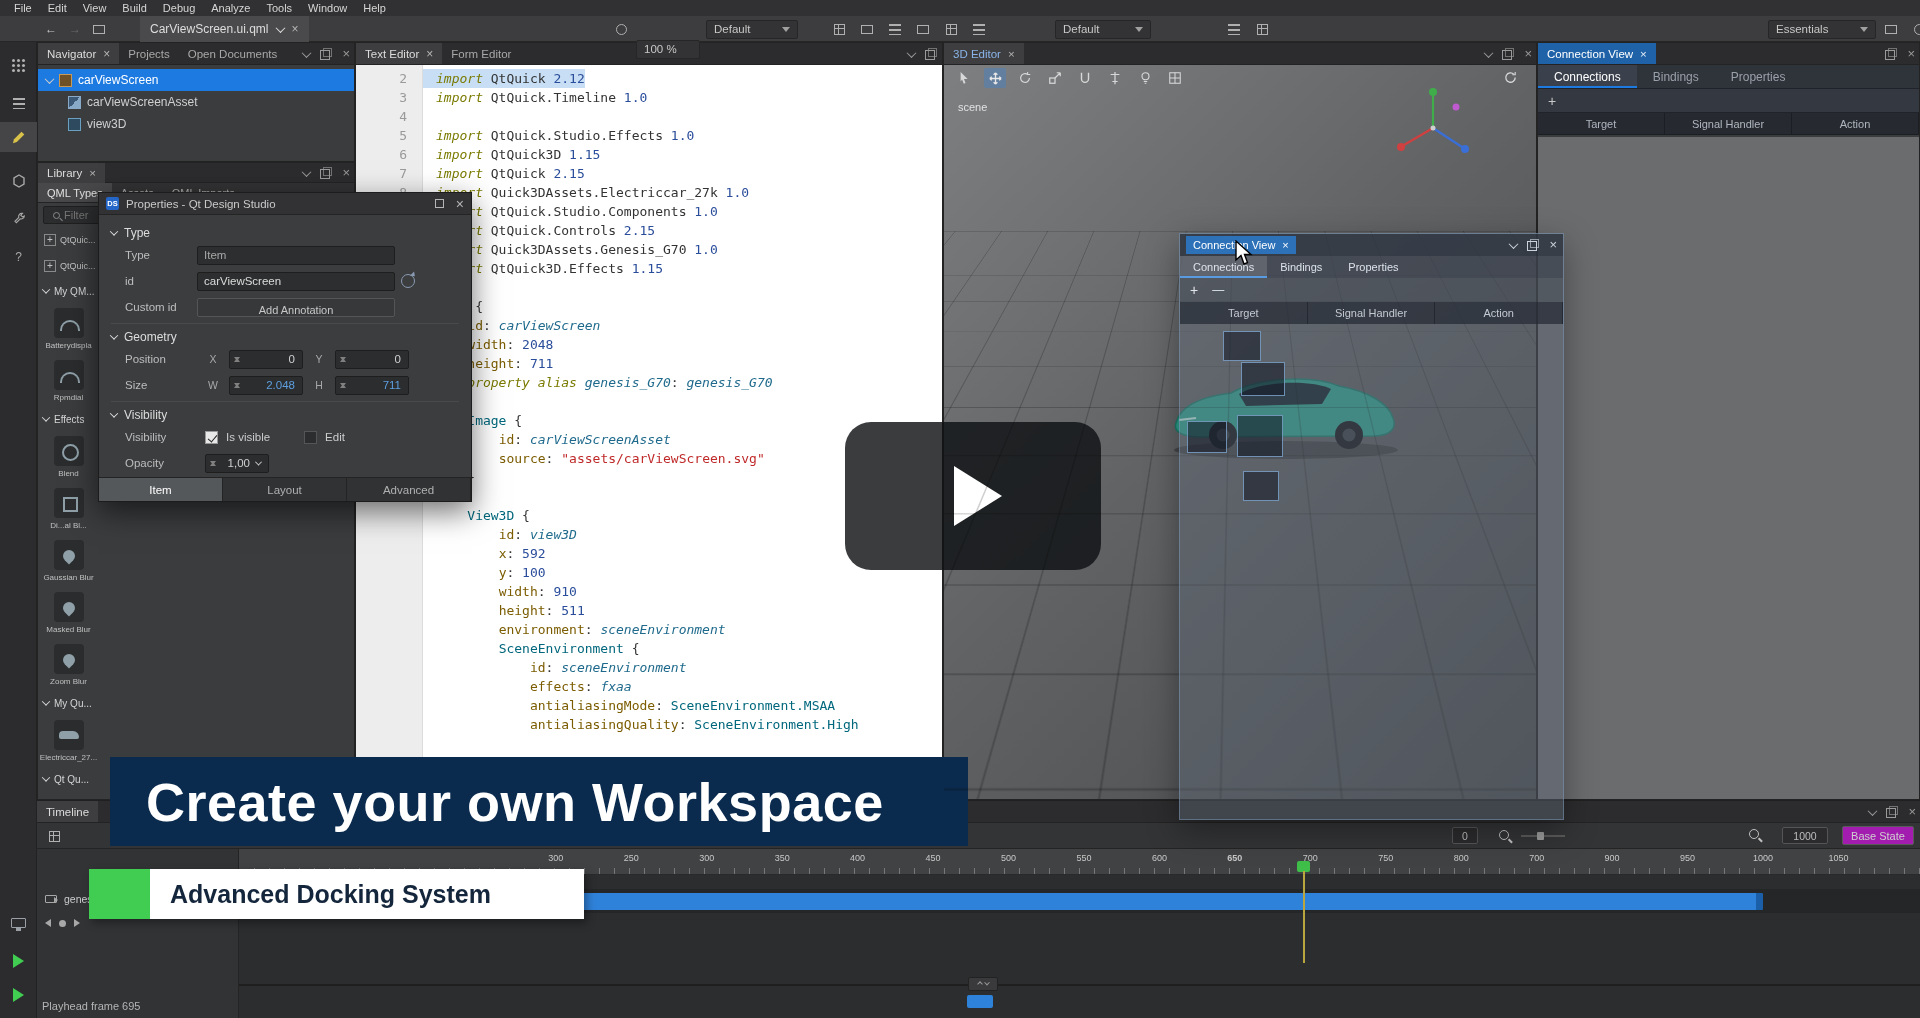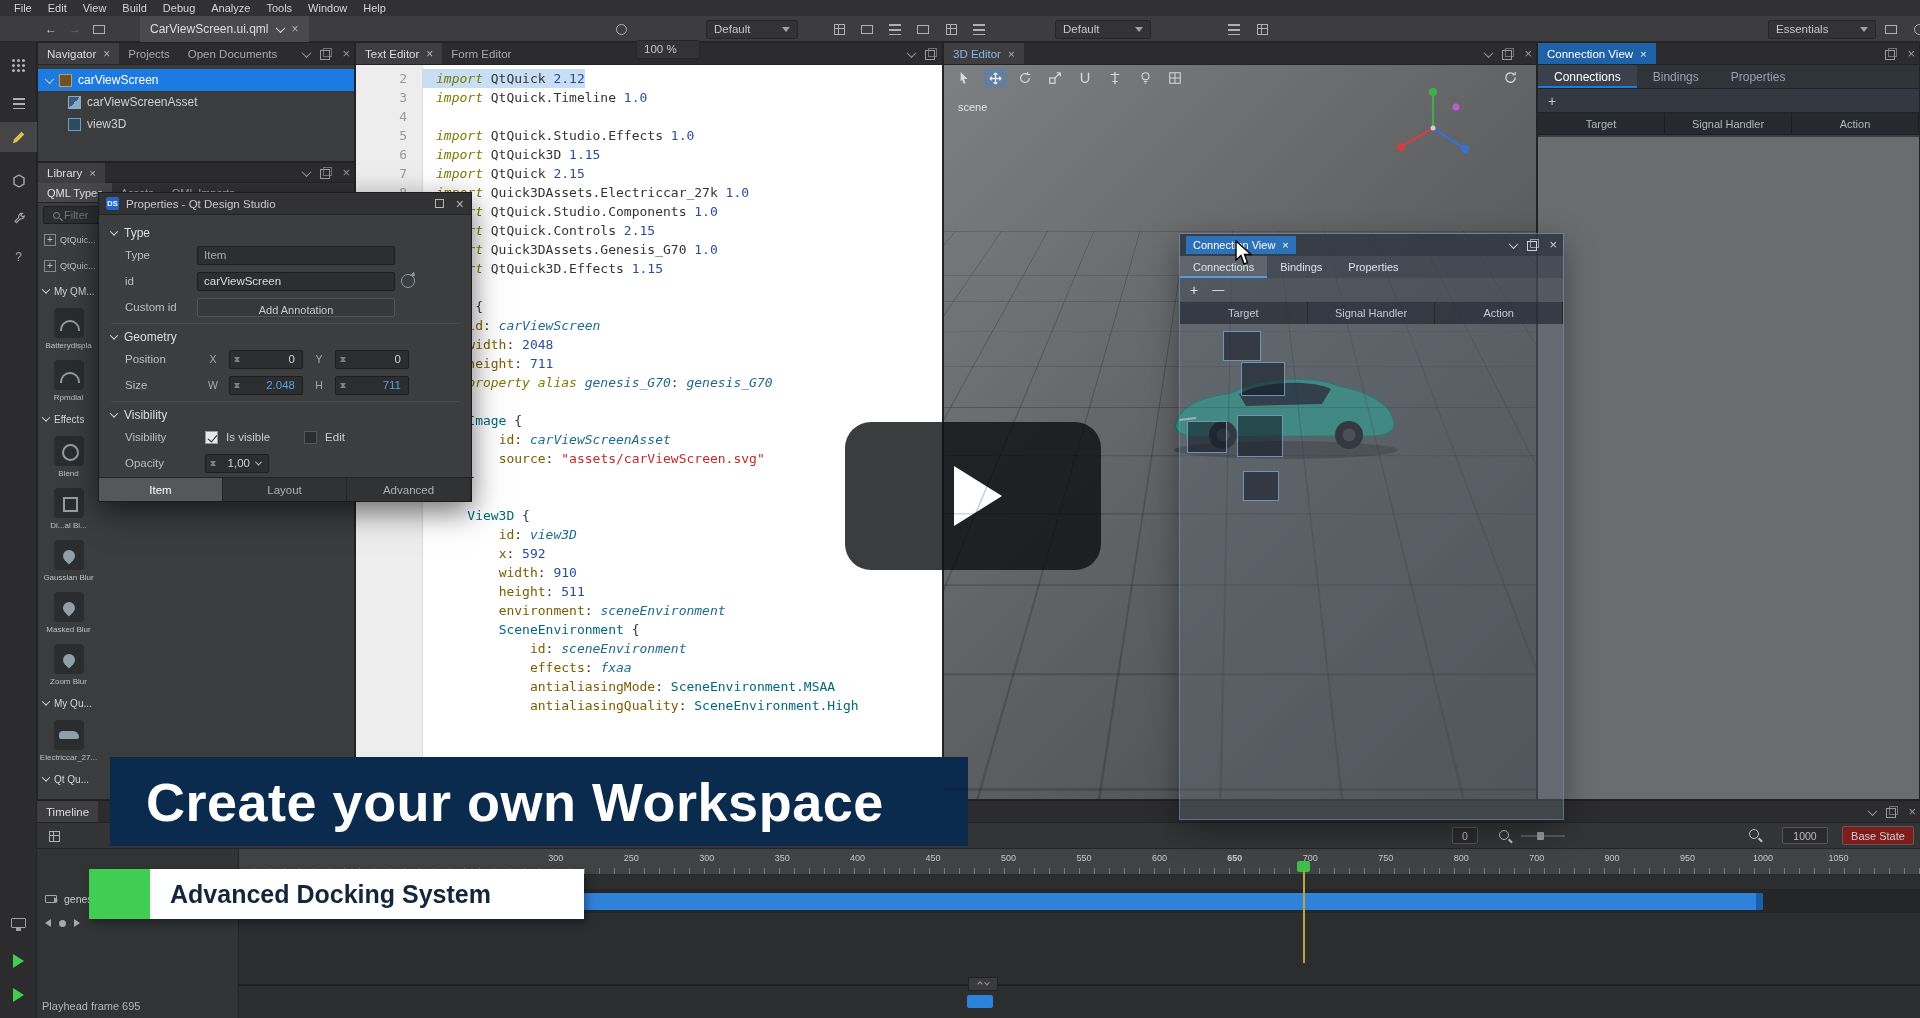--- a/index.html
+++ b/index.html
@@ -181,21 +181,21 @@
   .pdivider { height:1px; background:#4a4a4c; margin:4px 0 6px 0; }
   .pw-tabs { position:absolute; left:0; right:0; bottom:0; height:24px; display:flex; background:#303234; border-top:1px solid #242424; }
   .pw-tab { flex:1; display:flex; align-items:center; justify-content:center; font-size:11.5px; color:#b0b0b0; border-right:1px solid #242424; }
   .pw-tab.t-active { background:#55585a; color:#fff; }
 
   
   .tl { position:absolute; left:37px; top:800px; width:1883px; height:218px; background:#2b2d2e; border-top:1px solid #202020; }
   .tl-toolbar { position:absolute; left:0; top:22px; width:100%; height:26px; background:#333436; border-bottom:1px solid #242424; }
   .tl-field { position:absolute; height:17px; background:#2b2b2d; border:1px solid #555; border-radius:2px;
               color:#bdbdbd; font-size:10.5px; display:flex; align-items:center; justify-content:center; }
-  .tl-btn { position:absolute; height:19px; background:#7f1d1d; border:1px solid #5a5a5a; border-radius:2px;
+  .tl-btn { position:absolute; height:19px; background:#a21caf; border:1px solid #5a5a5a; border-radius:2px;
             color:#cfcfcf; font-size:11px; display:flex; align-items:center; justify-content:center; }
   .zoomglass { position:relative; width:10px; height:10px; border:1.6px solid #c0c0c0; border-radius:50%; }
   .zoomglass::after { content:''; position:absolute; width:5px; height:1.6px; background:#c0c0c0; transform:rotate(45deg); left:8px; top:9px; }
   .tl-leftcol { position:absolute; left:0; top:48px; width:202px; bottom:0; background:#313335; border-right:1px solid #242424; }
   .tl-ruler { position:absolute; left:202px; top:48px; right:0; height:26px; background:#404244; border-bottom:1px solid #2a2a2a; }
   .tl-ruler::after { content:''; position:absolute; left:15px; right:0; bottom:0; height:6px;
                      background:repeating-linear-gradient(90deg,#b8b8b8 0 1px,transparent 1px 15px); opacity:.45; }
   .rl { position:absolute; top:4px; transform:translateX(-50%); font-size:9px; color:#c8c8c8; }
   .tl-scrub-track { position:absolute; left:202px; right:0; top:88px; height:24px; background:#242628; }
   .tl-scrub-bar { position:absolute; left:21px; top:4px; width:1503px; height:17px; background:#2f82da; border-radius:2px; }
@@ -647,20 +647,24 @@
             <span class="ln"></span>
             <span class="tx"><span class="c-d">    </span><span class="c-t">View3D</span><span class="c-d"> {</span></span>
           </div>
           <div class="cl">
             <span class="ln"></span>
             <span class="tx"><span class="c-d">        </span><span class="c-p">id</span><span class="c-d">: </span><span class="c-i">view3D</span></span>
           </div>
           <div class="cl">
             <span class="ln"></span>
             <span class="tx"><span class="c-d">        </span><span class="c-p">x</span><span class="c-d">: </span><span class="c-num">592</span></span>
+          </div>
+          <div class="cl">
+            <span class="ln"></span>
+            <span class="tx"><span class="c-d">        </span><span class="c-p">y</span><span class="c-d">: </span><span class="c-num">100</span></span>
           </div>
           <div class="cl">
             <span class="ln"></span>
             <span class="tx"><span class="c-d">        </span><span class="c-p">width</span><span class="c-d">: </span><span class="c-num">910</span></span>
           </div>
           <div class="cl">
             <span class="ln"></span>
             <span class="tx"><span class="c-d">        </span><span class="c-p">height</span><span class="c-d">: </span><span class="c-num">511</span></span>
           </div>
           <div class="cl">

